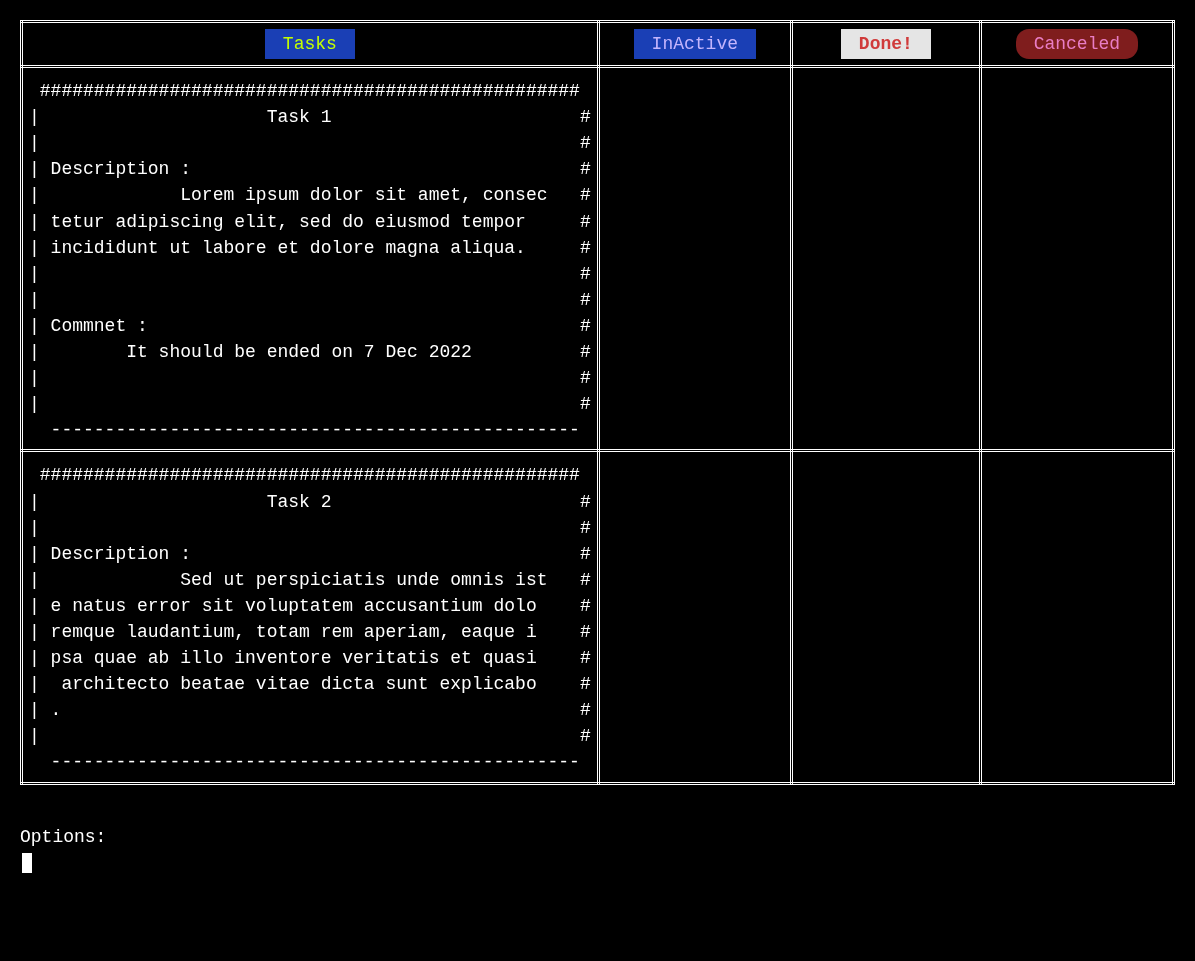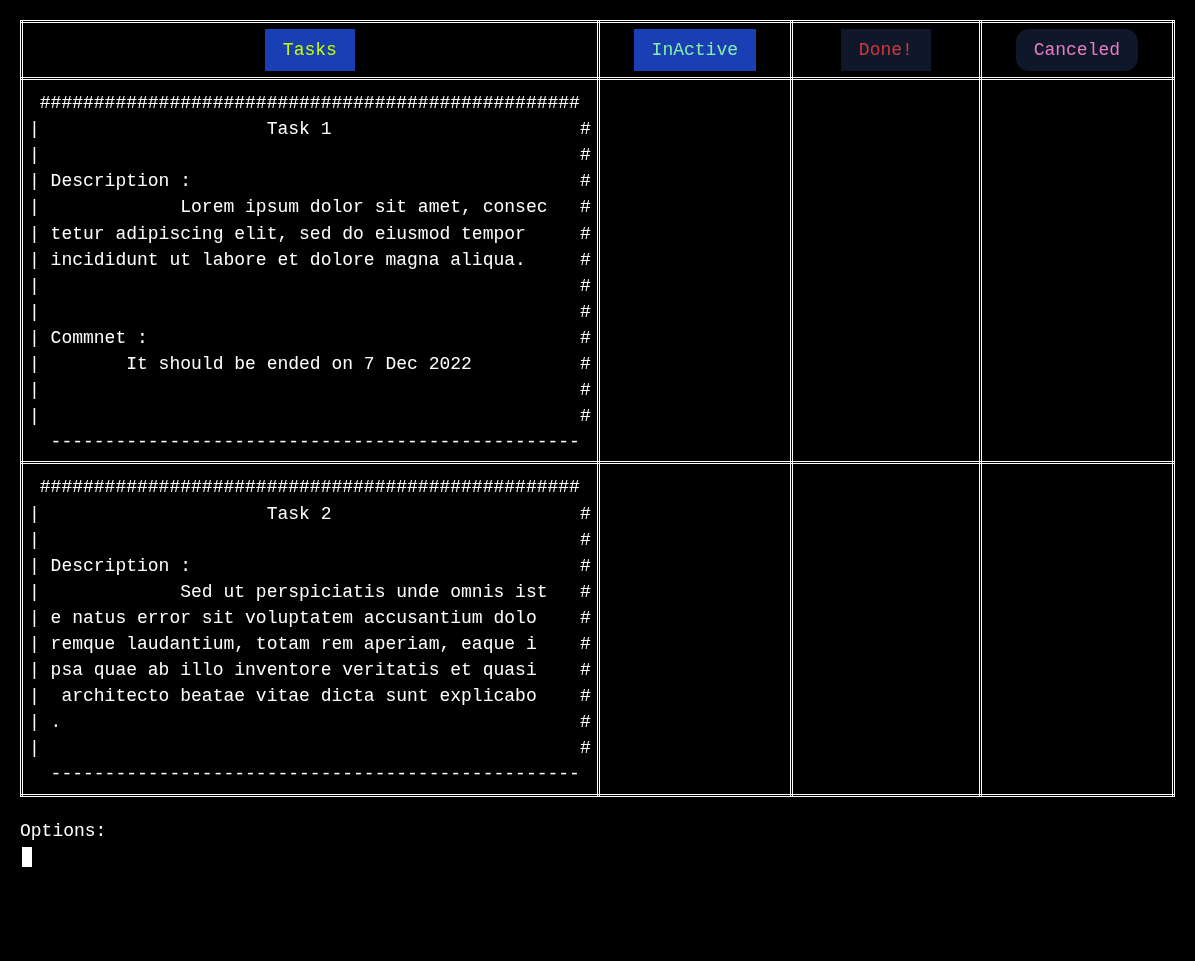--- a/index.html
+++ b/index.html
@@ -27,39 +27,39 @@
       vertical-align: top;
     }
     tr.header-row td {
       text-align: center;
       padding: 6px 4px;
     }
     .col-tasks { width: 47%; }
     .col-other { width: 17.6%; }
     .badge {
       display: inline-block;
-      padding: 8px 18px;
+      padding: 2px 18px;
       font-weight: normal;
     }
     .badge-tasks { background: #1a3fb5; color: #c3ff00; }
-    .badge-inactive { background: #1a3fb5; color: #86efac; }
-    .badge-done { background: #0f172a; color: #d03a3a; }
-    .badge-canceled { background: #0f172a; color: #e97dc5; border-radius: 13px; }
+    .badge-inactive { background: #1a3fb5; color: #c4b5fd; }
+    .badge-done { background: #e5e5e5; color: #d03a3a; font-weight: bold; }
+    .badge-canceled { background: #7f1d1d; color: #e97dc5; border-radius: 13px; }
     .card-cell {
       padding: 10px 6px 6px 6px;
     }
     pre.card {
       font-family: inherit;
       white-space: pre;
       color: #fff;
       font-size: 18px;
       line-height: 1.45;
     }
     .options {
-      margin-top: 21px;
+      margin-top: 39px;
       color: #fff;
     }
     .options-line { white-space: pre; }
     .cursor {
       display: inline-block;
       width: 10px;
       height: 20px;
       background: #fff;
       vertical-align: text-bottom;
       margin-left: 2px;

